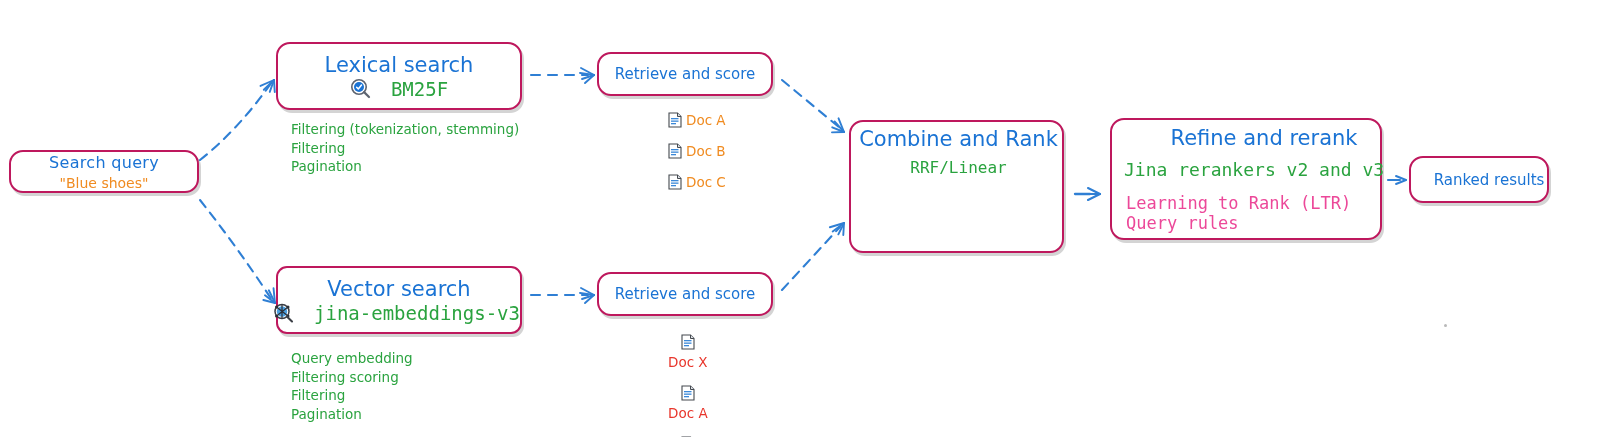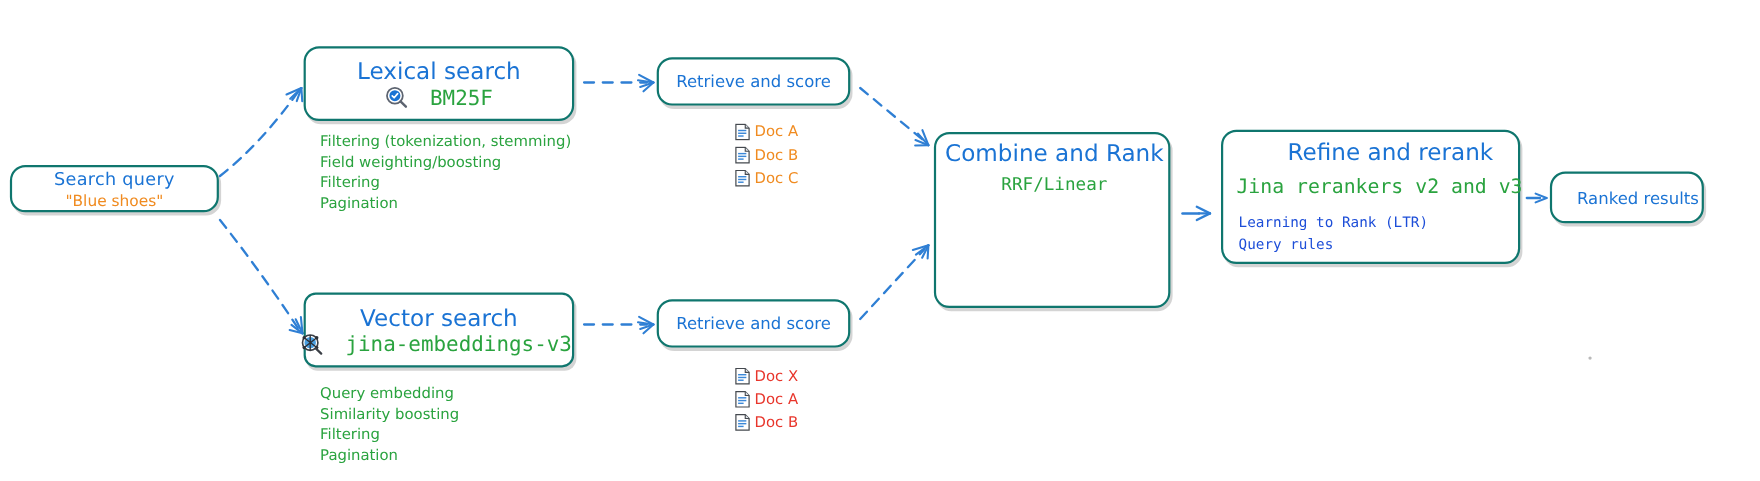--- a/index.html
+++ b/index.html
@@ -13,21 +13,21 @@
   #canvas {
     position: relative;
     width: 1600px;
     height: 437px;
     background: #ffffff;
     overflow: hidden;
   }
   .node {
     position: absolute;
     box-sizing: border-box;
-    border: 2px solid #0f766e;
+    border: 2px solid #be185d;
     border-radius: 14px;
     background: #ffffff;
     box-shadow: 2px 3px 0 rgba(40,40,40,0.20);
   }
   .node-title {
     color: #1a73d4;
     font-family: "DejaVu Sans", sans-serif;
     font-weight: normal;
     white-space: nowrap;
     text-align: center;
@@ -83,37 +83,37 @@
     display: flex; align-items: center; justify-content: center;
   }
   #n-retrieve-top { left: 597px; top: 52px; }
   #n-retrieve-bot { left: 597px; top: 272px; }
   .retrieve .node-title { font-size: 15px; }
 
   
   .doclist {
     position: absolute;
     display: flex; flex-direction: column;
-    gap: 5px;
+    gap: 15px;
   }
   .docrow {
     display: flex; align-items: center; gap: 4px;
     font-family: "DejaVu Sans", sans-serif;
     font-size: 13.5px;
     line-height: 16px;
     white-space: nowrap;
   }
   .doc-orange { color: #f08b20; }
-  .doc-red { color: #e8352b; }
+  .doc-red { color: #e8352b; flex-direction: column; }
   #docs-lexical { left: 668px; top: 112px; }
   #docs-vector  { left: 668px; top: 334px; }
 
   
   #n-combine {
-    left: 849px; top: 120px; width: 215px; height: 160px;
+    left: 849px; top: 120px; width: 215px; height: 133px;
   }
   #n-combine .node-title {
     font-size: 21px; position: absolute;
     top: 5px; left: -4px; width: 223px;
   }
   #n-combine .sub-green {
     position: absolute; font-size: 16px;
     top: 36px; left: 0; width: 215px; text-align: center;
   }
 
@@ -126,23 +126,23 @@
     top: 6px; left: 0; width: 304px;
   }
   #refine-model {
     position: absolute; top: 39px; left: 12px;
     font-size: 18px; color: #2aa33f;
     font-family: "DejaVu Sans Mono", monospace;
     white-space: nowrap;
   }
   #refine-bullets {
     position: absolute; top: 73px; left: 14px;
-    color: #1d4ed8;
+    color: #ec4899;
     font-family: "DejaVu Sans Mono", monospace;
-    font-size: 13px; line-height: 20px;
+    font-size: 17px; line-height: 20px;
     white-space: nowrap;
   }
 
   
   #n-ranked {
     left: 1409px; top: 156px; width: 140px; height: 47px;
     display: flex; align-items: center; justify-content: center; padding-left: 20px;
   }
   #n-ranked .node-title { font-size: 15px; }
 
@@ -229,21 +229,20 @@
         <circle cx="9" cy="9" r="7.2" fill="#ffffff" stroke="#5d6470" stroke-width="1.6"></circle>
         <circle cx="9" cy="9" r="5" fill="#1a73d4"></circle>
         <path d="M6.6,9.2 L8.3,10.9 L11.5,7.1" stroke="#ffffff" stroke-width="1.5" fill="none" stroke-linecap="round" stroke-linejoin="round"></path>
         <path d="M14.1,14.1 L19,19" stroke="#5d6470" stroke-width="2.2" stroke-linecap="round"></path>
       </svg>
       <span class="sub-green">BM25F</span>
     </div>
   </div>
   <div class="bullets" id="bullets-lexical" style="left:291px; top:120px;">
     <div>Filtering (tokenization, stemming)</div>
-    <div>Field weighting/boosting</div>
     <div>Filtering</div>
     <div>Pagination</div>
   </div>
 
   <div class="node searchbox" id="n-vector">
     <div class="node-title">Vector search</div>
     <div class="row-icon">
       <svg width="22" height="22" viewBox="0 0 22 22">
         <circle cx="10" cy="9.5" r="7" fill="#ffffff" stroke="#3b3f46" stroke-width="1.5"></circle>
         <circle cx="10" cy="9.5" r="5.2" fill="#4a9fe0"></circle>
@@ -252,21 +251,21 @@
         <circle cx="16" cy="5" r="1.5" fill="#2b2f36"></circle>
         <circle cx="4.5" cy="14" r="1.5" fill="#2b2f36"></circle>
         <circle cx="16" cy="14" r="1.5" fill="#2b2f36"></circle>
         <path d="M14.9,14.6 L20,19.5" stroke="#3b3f46" stroke-width="2.1" stroke-linecap="round"></path>
       </svg>
       <span class="sub-green">jina-embeddings-v3</span>
     </div>
   </div>
   <div class="bullets" id="bullets-vector" style="left:291px; top:349px;">
     <div>Query embedding</div>
-    <div>Similarity boosting</div>
+    <div>Filtering scoring</div>
     <div>Filtering</div>
     <div>Pagination</div>
   </div>
 
   <div class="node retrieve" id="n-retrieve-top">
     <div class="node-title">Retrieve and score</div>
   </div>
   <div class="doclist" id="docs-lexical">
     <div class="docrow doc-orange">
       <svg width="14" height="16" viewBox="0 0 14 16">

